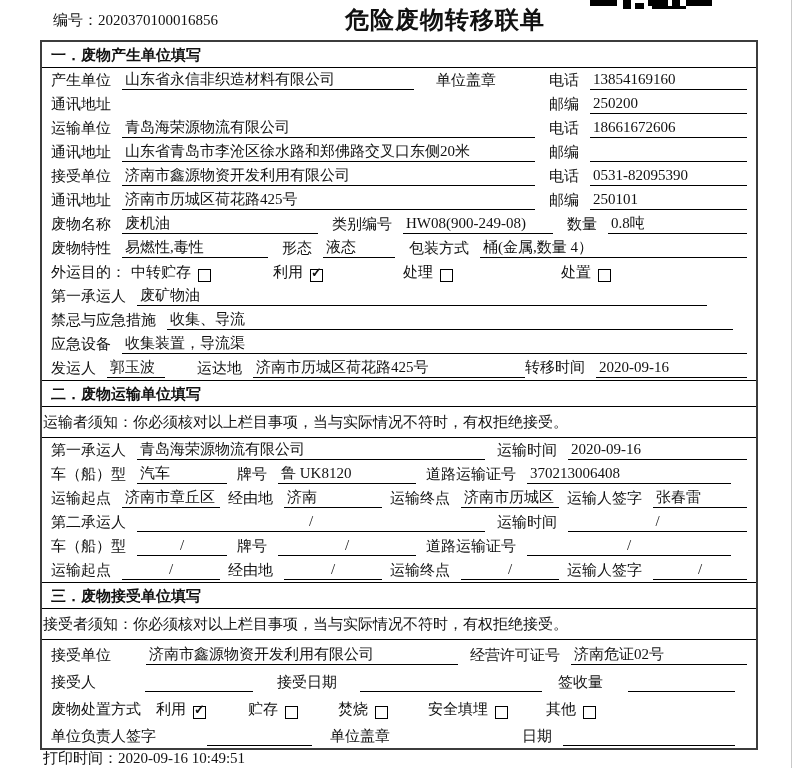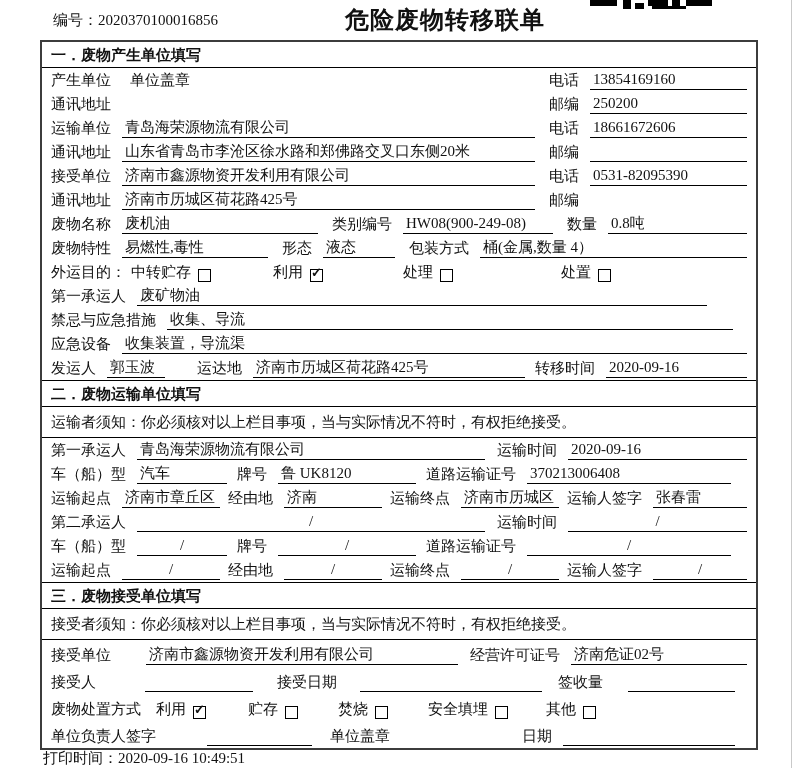--- a/index.html
+++ b/index.html
@@ -7,21 +7,21 @@
        font-family:"Liberation Serif","DejaVu Serif",serif;color:#111;}
   .page-edge{position:absolute;right:4px;top:0;bottom:0;width:1px;background:#c9c9c9;}
   .doc-no{position:absolute;left:53px;top:11px;font-size:15px;white-space:nowrap;}
   .title{position:absolute;left:0;top:4px;width:890px;text-align:center;font-size:24px;font-weight:bold;
          font-family:"Liberation Sans","DejaVu Sans",sans-serif;letter-spacing:1px;}
   .qr{position:absolute;left:590px;top:0;}
   .form{position:absolute;left:40px;top:40px;width:718px;border:2px solid #3c3c3c;box-sizing:border-box;background:#fff;}
   .sec-h{font-family:"Liberation Sans","DejaVu Sans",sans-serif;font-weight:bold;font-size:15px;
          padding:4px 9px 3px;border-bottom:1px solid #000;line-height:18px;}
   .sec-h.mid{border-top:1px solid #000;}
-  .notice{font-size:15px;padding:6px 9px 5px;border-bottom:1px solid #000;line-height:19px;}
+  .notice{font-size:15px;padding:6px 1px 5px;border-bottom:1px solid #000;line-height:19px;}
   .r{display:flex;align-items:flex-end;height:24px;padding:0 9px 2px;box-sizing:border-box;
      font-size:15px;line-height:19px;white-space:nowrap;}
   .r3{height:27px;}
   .r>*{flex-shrink:0;}
   .lbl{margin-right:11px;}
   .plain{margin-left:8px;}
   .val{border-bottom:1px solid #000;padding:0 3px;box-sizing:border-box;overflow:hidden;}
   .fill{flex:1 1 auto;min-width:0;}
   .lpart{display:flex;align-items:flex-end;width:498px;flex-shrink:0;}
   .lpart .val{flex:1 1 auto;margin-right:14px;min-width:0;}
@@ -52,20 +52,21 @@
   </g>
 </svg>
 
 <div class="form">
 
   <div class="sec-h">一．废物产生单位填写</div>
 
   <div class="r">
     <div class="lpart">
       <span class="lbl">产生单位</span>
+      <span class="val" style="flex:0 0 292px;">山东省永信非织造材料有限公司</span>
       <span class="plain">单位盖章</span>
     </div>
     <span class="lbl">电话</span>
     <span class="val fill">13854169160</span>
   </div>
 
   <div class="r">
     <div class="lpart">
       <span class="lbl">通讯地址</span>
     </div>
@@ -99,20 +100,21 @@
     <span class="lbl">电话</span>
     <span class="val fill">0531-82095390</span>
   </div>
 
   <div class="r">
     <div class="lpart">
       <span class="lbl">通讯地址</span>
       <span class="val">济南市历城区荷花路425号</span>
     </div>
     <span class="lbl">邮编</span>
+    <span class="val fill">250101</span>
   </div>
 
   <div class="r">
     <span class="lbl">废物名称</span>
     <span class="val" style="width:196px;">废机油</span>
     <span class="lbl" style="margin-left:14px;">类别编号</span>
     <span class="val" style="width:150px;">HW08(900-249-08)</span>
     <span class="lbl" style="margin-left:14px;">数量</span>
     <span class="val fill">0.8吨</span>
   </div>
@@ -159,21 +161,21 @@
   <div class="r">
     <span class="lbl">应急设备</span>
     <span class="val fill">收集装置，导流渠</span>
   </div>
 
   <div class="r">
     <span class="lbl">发运人</span>
     <span class="val slash" style="width:58px;text-align:left;">郭玉波</span>
     <span class="lbl" style="margin-left:32px;">运达地</span>
     <span class="val" style="width:272px;">济南市历城区荷花路425号</span>
-    <span class="lbl" style="margin-left:10px;">转移时间</span>
+    <span class="lbl" style="font-family:Liberation Mono, monospace;">转移时间</span>
     <span class="val fill">2020-09-16</span>
   </div>
 
   <div class="sec-h mid">二．废物运输单位填写</div>
   <div class="notice">运输者须知：你必须核对以上栏目事项，当与实际情况不符时，有权拒绝接受。</div>
 
   <div class="r">
     <span class="lbl">第一承运人</span>
     <span class="val" style="width:348px;">青岛海荣源物流有限公司</span>
     <span class="lbl" style="margin-left:12px;">运输时间</span>

